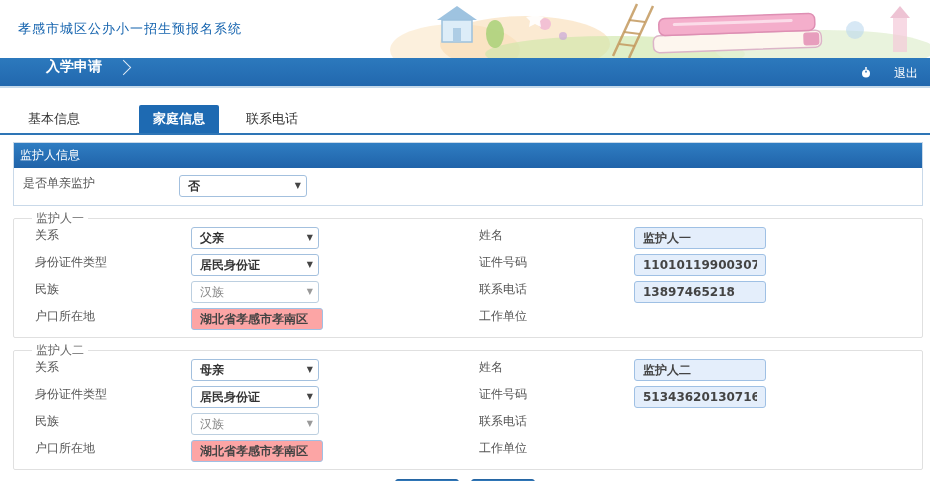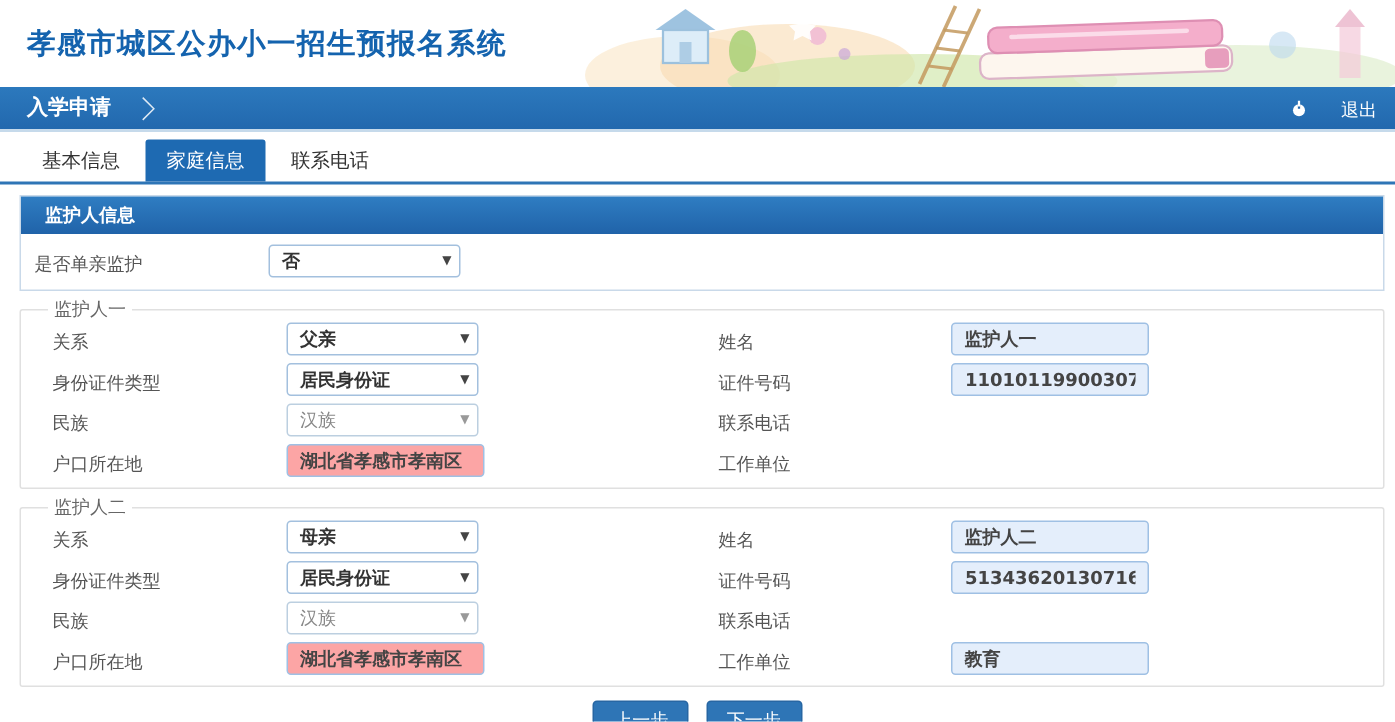--- a/index.html
+++ b/index.html
@@ -6,52 +6,52 @@
   html,body { margin:0; padding:0; }
   body {
     width:930px; height:481px; overflow:hidden;
     background:#fff;
     font-family:"DejaVu Sans","Liberation Sans",sans-serif;
   }
   
   .app-header { position:relative; height:58px; background:#fff; overflow:hidden; }
   .app-title {
     position:absolute; left:18px; top:50%; transform:translateY(-50%);
-    margin:0; font-size:19px; font-weight:bold; color:#1463ae; letter-spacing:1px;
+    margin:0; font-size:13px; font-weight:normal; color:#1463ae; letter-spacing:1px;
     z-index:2; white-space:nowrap;
   }
   .illus { position:absolute; right:0; top:0; height:58px; width:545px; z-index:1; }
   
   .navbar {
     position:relative; height:30px;
     background:linear-gradient(#2c79bd,#2268ae);
     border-bottom:2px solid #c6daeb;
-    display:flex; align-items:center;
+    display:flex; align-items:flex-start;padding-left:28px;
   }
   .breadcrumb { display:flex; align-items:center; color:#fff; font-weight:bold; font-size:14px; margin-left:18px; }
   .crumb-chevron {
     width:11px; height:11px; margin-left:16px;
     border-top:1px solid rgba(255,255,255,.85);
     border-right:1px solid rgba(255,255,255,.85);
     transform:rotate(45deg);
   }
   .logout { position:absolute; right:12px; top:0; height:30px; display:flex; align-items:center; gap:22px; color:#fff; font-size:12px; cursor:pointer; }
   
-  .tabs { display:flex; gap:3px; padding:5px 0 0 14px; border-bottom:2px solid #2e75b6; }
+  .tabs { display:flex; gap:13px; padding:17px 0 0 14px; border-bottom:2px solid #2e75b6; }
   .tab { font-size:13px; color:#333; padding:5px 14px 5px; cursor:pointer; white-space:nowrap; }
-  .tab.active { background:#1e6ab2; color:#fff; font-weight:normal; border-radius:2px 2px 0 0; }
+  .tab.active { background:#1e6ab2; color:#fff; font-weight:bold; border-radius:2px 2px 0 0;margin-left:32px; }
   
   .panel { margin:7px 7px 0 13px; border:1px solid #c9d9e9; background:#fff; }
-  .panel-header { background:linear-gradient(#2f7dc2,#2063a9); color:#fff; font-size:12px; font-weight:bold; padding:4px 16px; }
+  .panel-header { background:linear-gradient(#2f7dc2,#2063a9); color:#fff; font-size:12px; font-weight:normal; padding:4px 6px; }
   .panel-body { padding:7px 0 8px; }
   
   fieldset.gfs { margin:4px 7px 0 13px; border:1px solid #e0e0e0; border-radius:2px; padding:0 0 7px 12px; }
   fieldset.gfs legend { font-size:12px; color:#666; margin-left:6px; padding:0 4px; }
   .frow { display:flex; margin-top:5px; }
-  .fcell { width:50%; display:flex; align-items:flex-end; }
+  .fcell { width:50%; display:flex; align-items:flex-start; }
   .flabel { flex:none; width:165px; padding-left:9px; font-size:12px; color:#555; }
   .fcell.right .flabel { width:160px; padding-left:5px; }
   
   .sel {
     width:128px; height:22px; border:1px solid #a3c0de; border-radius:3px; background:#fff;
     display:flex; align-items:center; justify-content:space-between;
     padding:0 5px 0 8px; font-size:12px; font-weight:bold; color:#333; cursor:pointer;
   }
   .sel .arr { font-size:8px; color:#444; line-height:1; }
   .sel.disabled { color:#888; font-weight:normal; border-color:#bccfe0; cursor:default; }
@@ -173,20 +173,21 @@
     <div class="frow">
       <div class="fcell">
         <span class="flabel">民族</span>
         <div class="sel disabled">
           <span>汉族</span>
           <span class="arr">▼</span>
         </div>
       </div>
       <div class="fcell right">
         <span class="flabel">联系电话</span>
+        <input class="fld ro" readonly="" value="13897465218" style="">
       </div>
     </div>
     <div class="frow">
       <div class="fcell">
         <span class="flabel">户口所在地</span>
         <input class="fld ed" value="湖北省孝感市孝南区" style="">
       </div>
       <div class="fcell right">
         <span class="flabel">工作单位</span>
       </div>
@@ -233,21 +234,20 @@
         <span class="flabel">联系电话</span>
       </div>
     </div>
     <div class="frow">
       <div class="fcell">
         <span class="flabel">户口所在地</span>
         <input class="fld ed" value="湖北省孝感市孝南区" style="">
       </div>
       <div class="fcell right">
         <span class="flabel">工作单位</span>
-        <input class="fld ro" readonly="" value="教育" style="">
       </div>
     </div>
   </fieldset>
 
   <div class="footer-actions">
     <button class="btn">上一步</button>
     <button class="btn">下一步</button>
   </div>
 
 </div>

